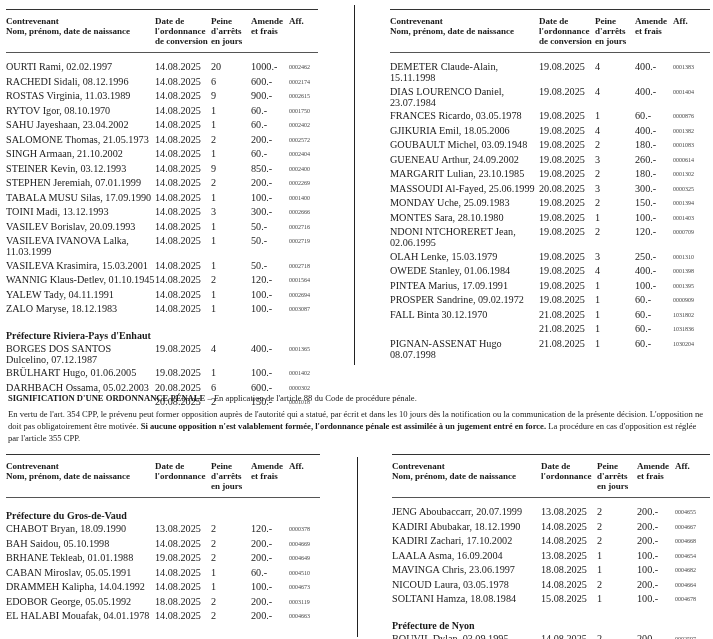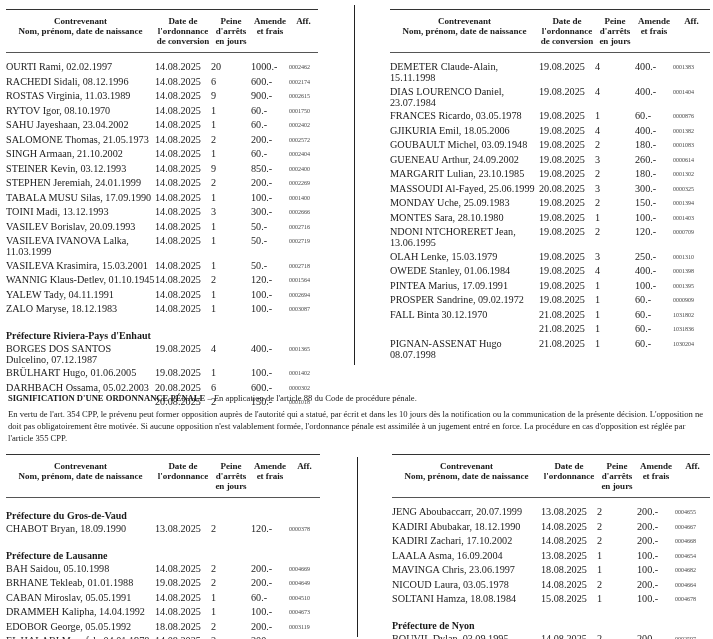--- a/index.html
+++ b/index.html
@@ -5,35 +5,35 @@
   html, body { margin: 0; padding: 0; background: #ffffff; }
   body {
     width: 713px; height: 639px; position: relative; overflow: hidden;
     font-family: "Liberation Serif", "DejaVu Serif", serif;
     color: #1a1a1a;
   }
   .panel { position: absolute; }
   .vdiv { position: absolute; width: 1px; background: #222; }
   table { border-collapse: collapse; width: 100%; table-layout: fixed; }
   thead th {
-    font-weight: bold; font-size: 9px; line-height: 10px; text-align: center;
+    font-weight: bold; font-size: 9px; line-height: 10px; text-align: left;
     vertical-align: top; padding: 6px 0 6px 0;
   }
   .rule-top { border-top: 1.5px solid #333; }
   .rule-bot { border-bottom: 1.5px solid #555; }
   td { font-size: 10.2px; line-height: 11px; vertical-align: top; padding: 0; white-space: nowrap; }
   td.name { white-space: normal; }
   td.aff { font-size: 6px; color: #444; padding-top: 1px; }
   tr.data td { padding-bottom: 2.5px; }
   tr.section td { font-weight: bold; font-size: 10px; padding-top: 12px; padding-bottom: 2px; }
   tr.spacer td { height: 8px; }
   .notice { position: absolute; left: 8px; top: 392px; width: 700px; font-size: 8.6px; line-height: 12px; }
   .notice .title { font-weight: bold; }
   .notice p { margin: 0 0 4px 0; }
-  .notice b { font-weight: normal; }
+  .notice b { font-weight: bold; }
 </style>
 </head>
 <body>
 
 <div class="vdiv" style="left:354px; top:5px; height:360px;"></div>
 <div class="vdiv" style="left:357px; top:457px; height:180px;"></div>
 
 <div class="panel" style="left:6px; top:9px; width:312px;">
   <table>
     <colgroup>
@@ -106,21 +106,21 @@
           <td class="aff">0002404</td>
         </tr>
         <tr class="data">
           <td class="name">STEINER Kevin, 03.12.1993</td>
           <td>14.08.2025</td>
           <td>9</td>
           <td>850.-</td>
           <td class="aff">0002400</td>
         </tr>
         <tr class="data">
-          <td class="name">STEPHEN Jeremiah, 24.01.1999</td>
+          <td class="name">STEPHEN Jeremiah, 07.01.1999</td>
           <td>14.08.2025</td>
           <td>2</td>
           <td>200.-</td>
           <td class="aff">0002269</td>
         </tr>
         <tr class="data">
           <td class="name">TABALA MUSU Silas, 17.09.1990</td>
           <td>14.08.2025</td>
           <td>1</td>
           <td>100.-</td>
@@ -296,21 +296,21 @@
           <td class="aff">0001394</td>
         </tr>
         <tr class="data">
           <td class="name">MONTES Sara, 28.10.1980</td>
           <td>19.08.2025</td>
           <td>1</td>
           <td>100.-</td>
           <td class="aff">0001403</td>
         </tr>
         <tr class="data">
-          <td class="name">NDONI NTCHORERET Jean, 13.06.1995</td>
+          <td class="name">NDONI NTCHORERET Jean, 02.06.1995</td>
           <td>19.08.2025</td>
           <td>2</td>
           <td>120.-</td>
           <td class="aff">0000709</td>
         </tr>
         <tr class="data">
           <td class="name">OLAH Lenke, 15.03.1979</td>
           <td>19.08.2025</td>
           <td>3</td>
           <td>250.-</td>
@@ -389,23 +389,20 @@
         <tr class="section">
           <td colspan="5" style="white-space: nowrap;">Préfecture du Gros-de-Vaud</td>
         </tr>
         <tr class="data">
           <td class="name">CHABOT Bryan, 18.09.1990</td>
           <td>13.08.2025</td>
           <td>2</td>
           <td>120.-</td>
           <td class="aff">0000378</td>
         </tr>
-        <tr class="section">
-          <td colspan="5" style="white-space: nowrap;">Préfecture de Lausanne</td>
-        </tr>
         <tr class="data">
           <td class="name">BAH Saidou, 05.10.1998</td>
           <td>14.08.2025</td>
           <td>2</td>
           <td>200.-</td>
           <td class="aff">0004669</td>
         </tr>
         <tr class="data">
           <td class="name">BRHANE Tekleab, 01.01.1988</td>
           <td>19.08.2025</td>

